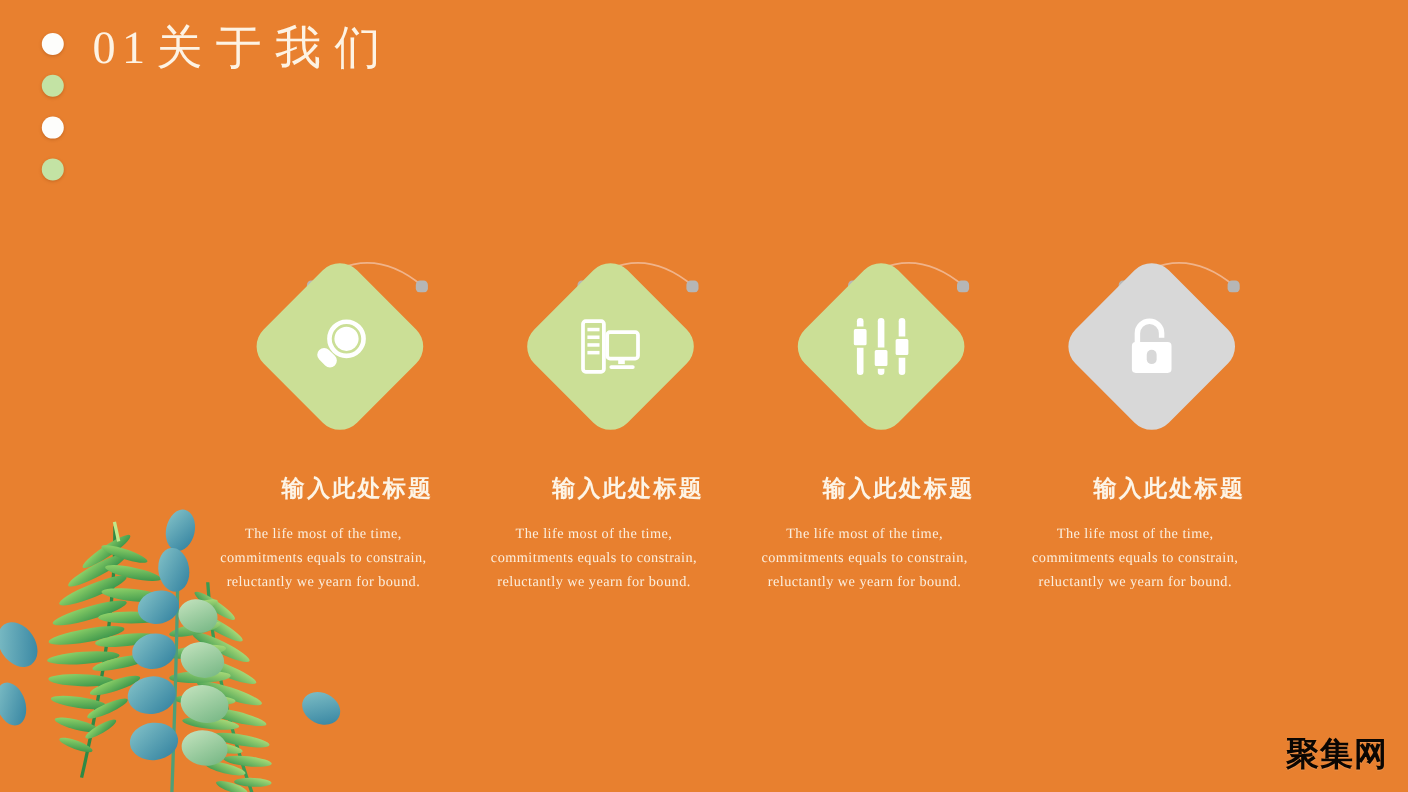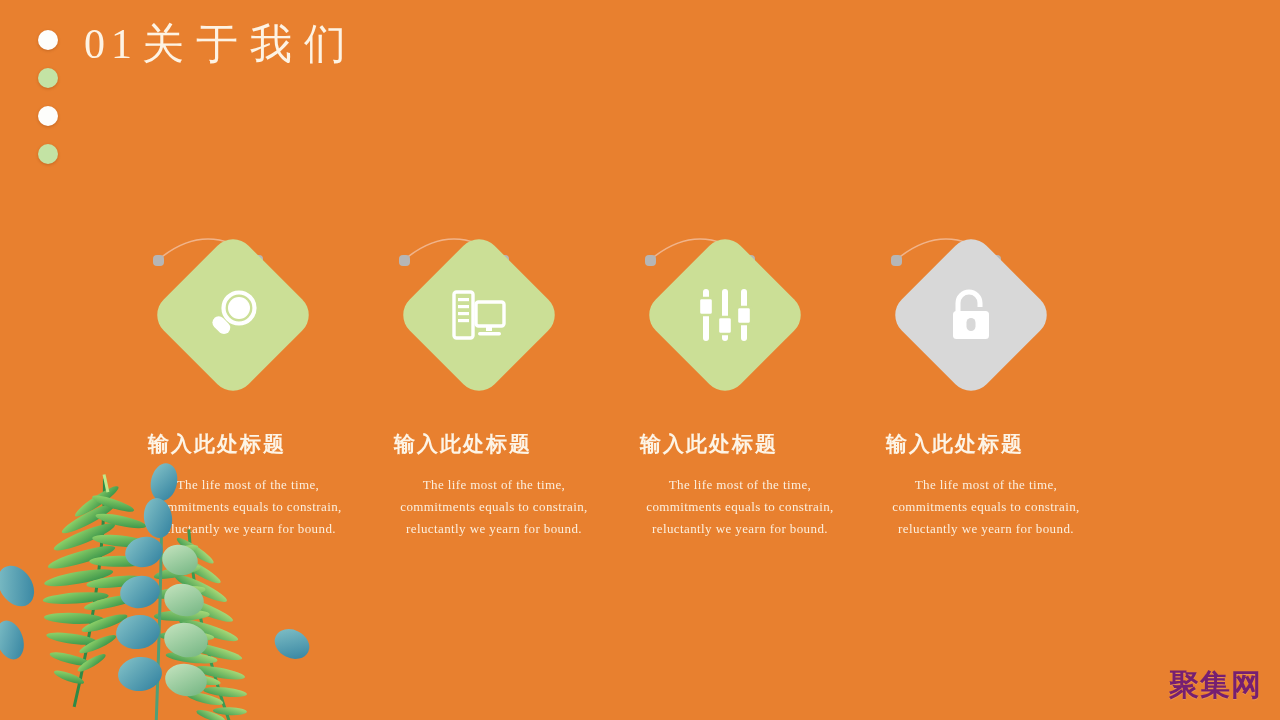--- a/index.html
+++ b/index.html
@@ -65,21 +65,21 @@
     position: absolute;
     left: 0;
     top: 222px;
     width: 1280px;
     display: flex;
   }
   .card {
     width: 246px;
     display: flex;
     flex-direction: column;
-    align-items: flex-start;
+    align-items: flex-end;
     position: relative;
   }
   .card:nth-child(1) { margin-left: 148px; }
 
   .hanger {
     position: relative;
     width: 120px;
     height: 44px;
   }
   .hanger svg { display: block; }
@@ -151,21 +151,21 @@
 
   
   .watermark {
     position: absolute;
     right: 18px;
     bottom: 14px;
     font-family: "Liberation Sans", sans-serif;
     font-size: 30px;
     font-weight: bold;
     letter-spacing: 1px;
-    color: #701a75;
+    color: #000000;
     opacity: 0.95;
     text-shadow: 0 1px 0 rgba(255,255,255,0.15);
   }
 </style>
 </head>
 <body>
 
 <div class="slide">
 
   <div class="bullets">

